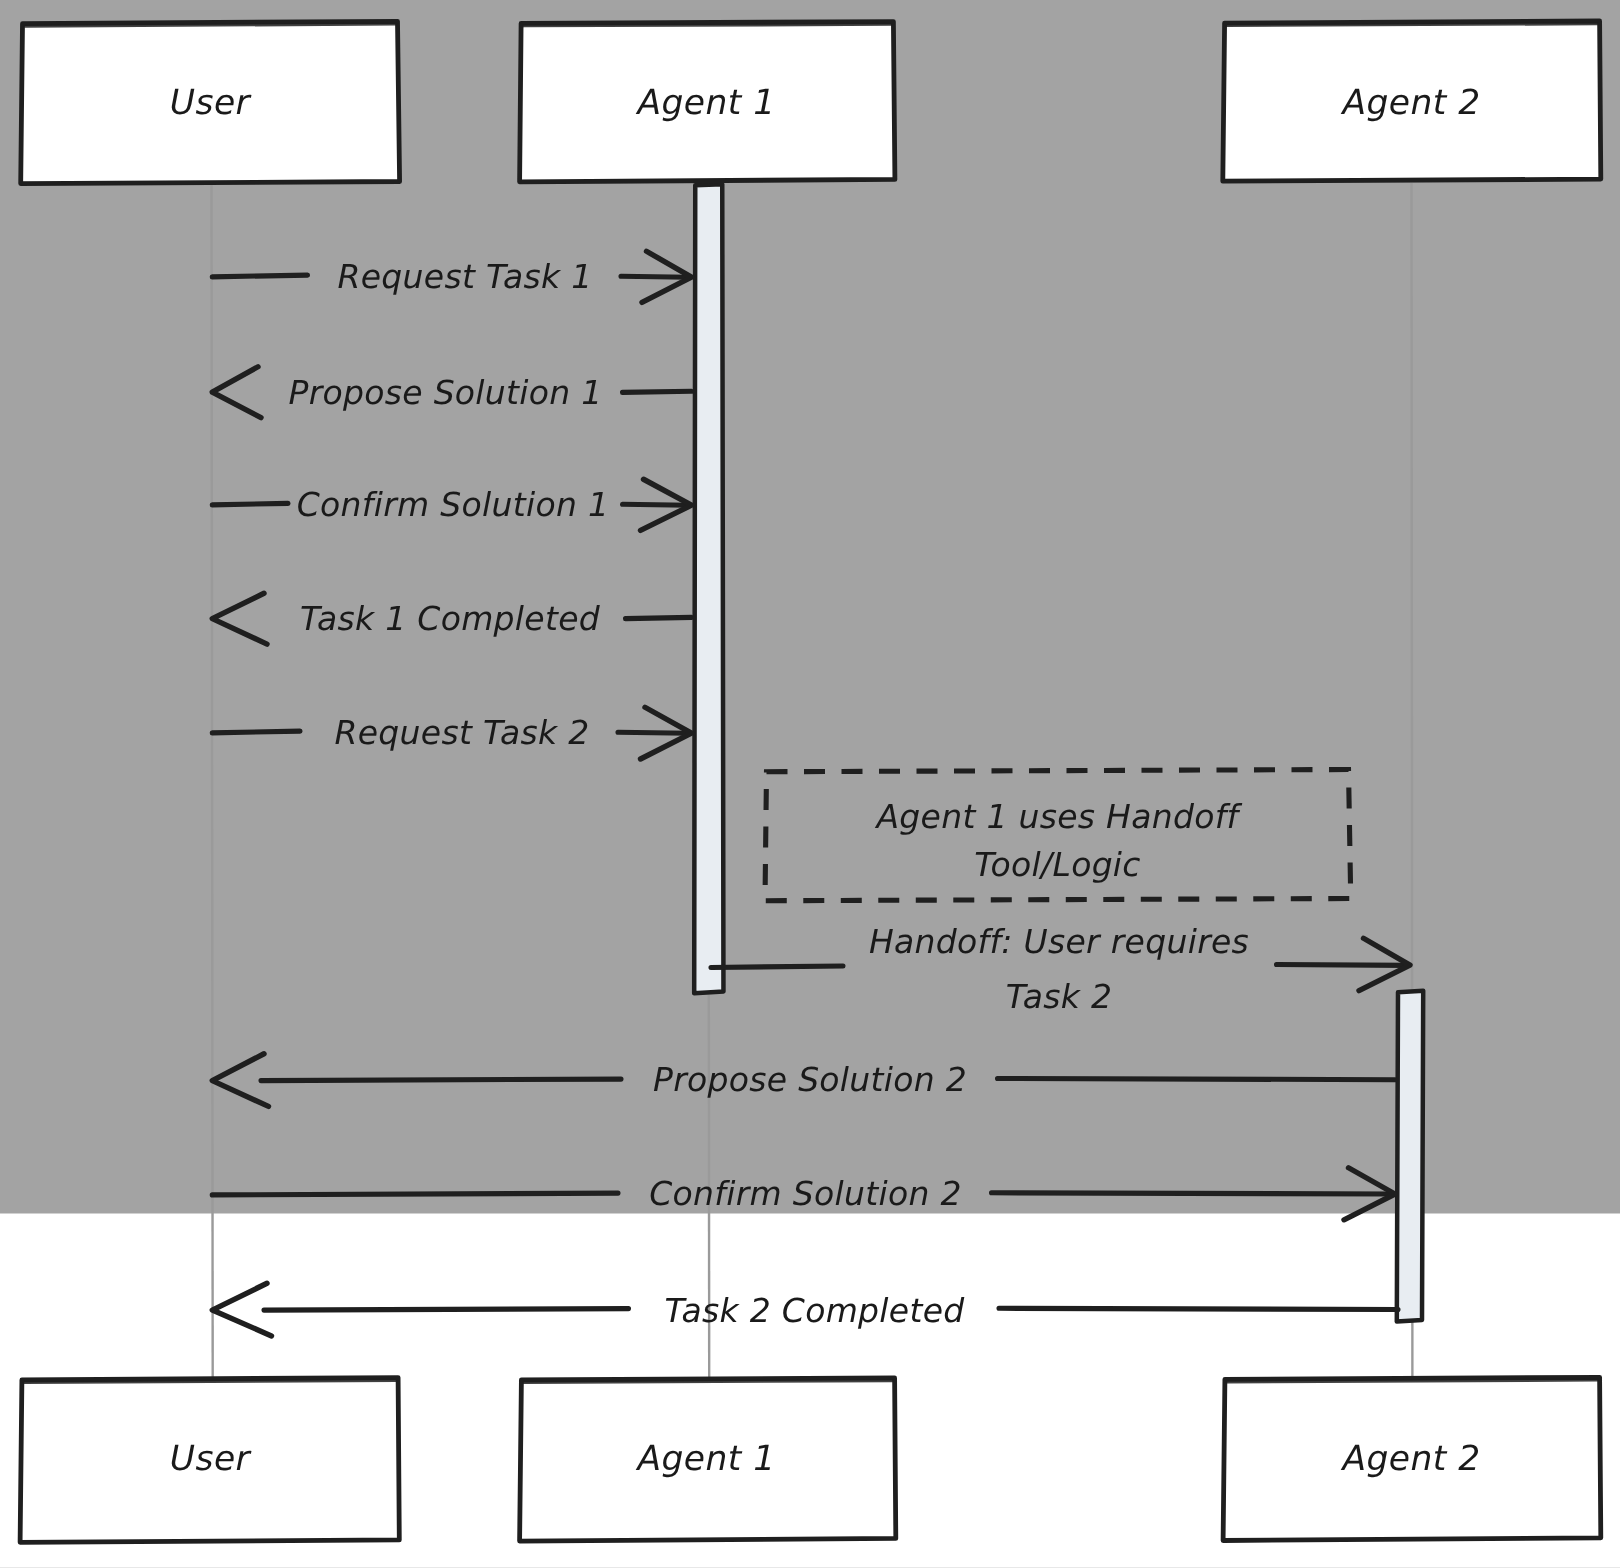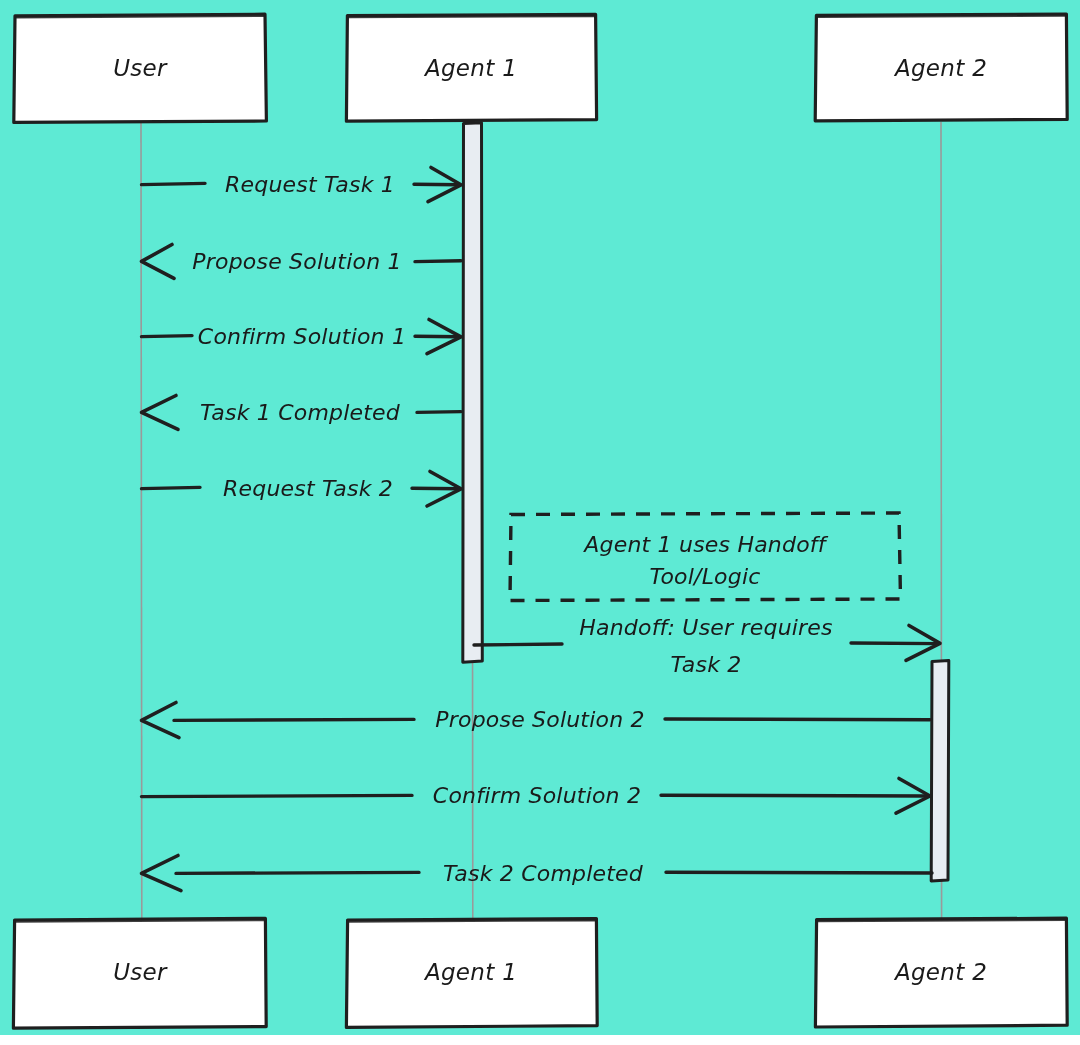--- a/index.html
+++ b/index.html
@@ -1,21 +1,21 @@
 <!DOCTYPE html>
 <html><head>
 <meta charset="utf-8">
 <title>Sequence Diagram</title>
 <style>
   html,body{margin:0;padding:0;background:#ffffff;}
   body{
     font-family:"DejaVu Sans", sans-serif;
     width:1080px;height:1045px;overflow:hidden;
   }
-  #stage{position:relative;width:1080px;height:1035px;background:#5eead4;}
+  #stage{position:relative;width:1080px;height:809px;background:#a3a3a3;}
   svg#diagram{position:absolute;left:0;top:0;width:1080px;height:1045px;display:block;}
   text{
     font-family:"DejaVu Sans", sans-serif;
     fill:#1a1a1a;
     font-style:italic;
     paint-order:stroke;
   }
   .actor-label{font-size:23px;letter-spacing:.3px;}
   .msg-label{font-size:22px;letter-spacing:.2px;}
   .note-label{font-size:22px;letter-spacing:.2px;}

